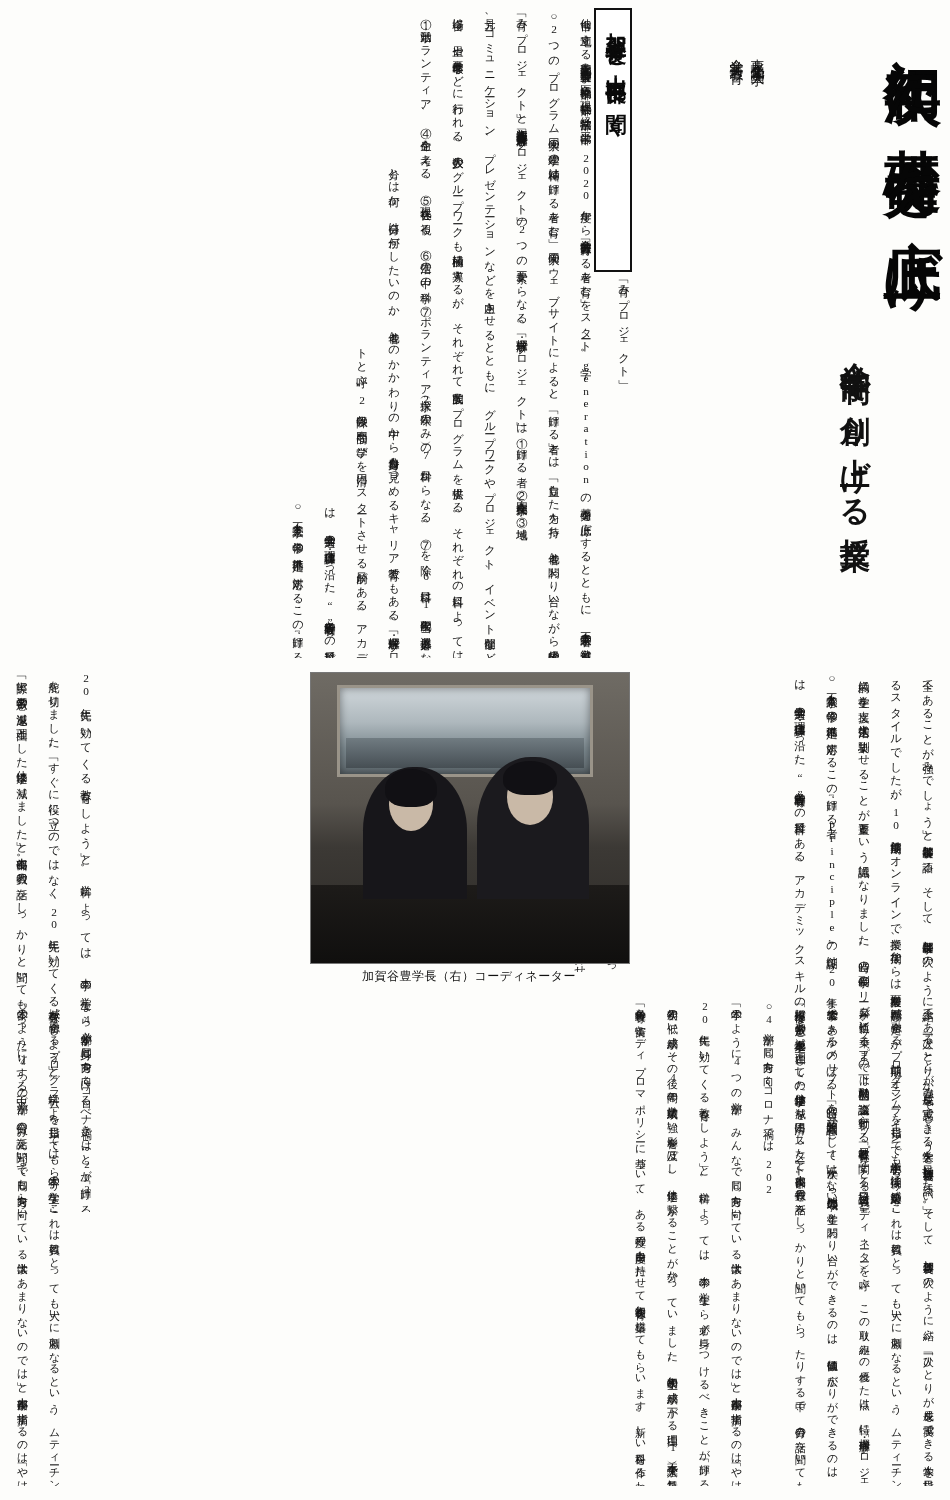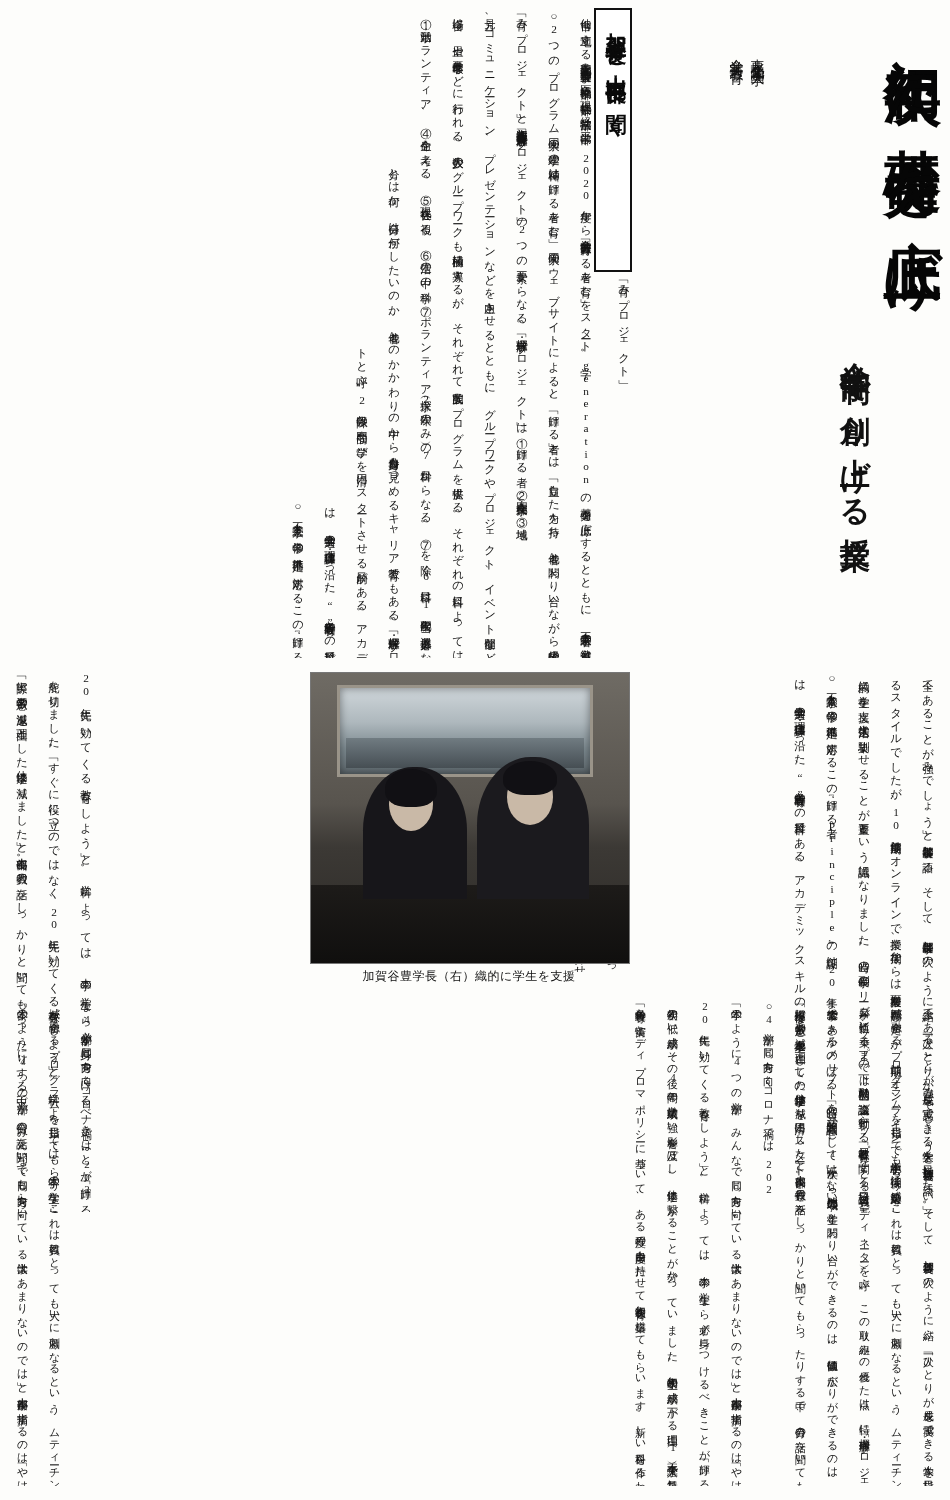--- a/index.html
+++ b/index.html
@@ -260,15 +260,15 @@
     <div class="ph-wall"></div>
     <div class="ph-painting"></div>
     <div class="ph-table"></div>
     <div class="ph-person ph-p1"></div>
     <div class="ph-person ph-p2"></div>
     <div class="ph-face ph-f1"></div>
     <div class="ph-face ph-f2"></div>
     <div class="ph-hair ph-h1"></div>
     <div class="ph-hair ph-h2"></div>
   </div>
-  <div class="photo-caption">加賀谷豊学長（右）織的に学生を支援</div>
+  <div class="photo-caption">加賀谷豊学長（右）コーディネーター</div>
 
 </div>
 
 </body></html>

